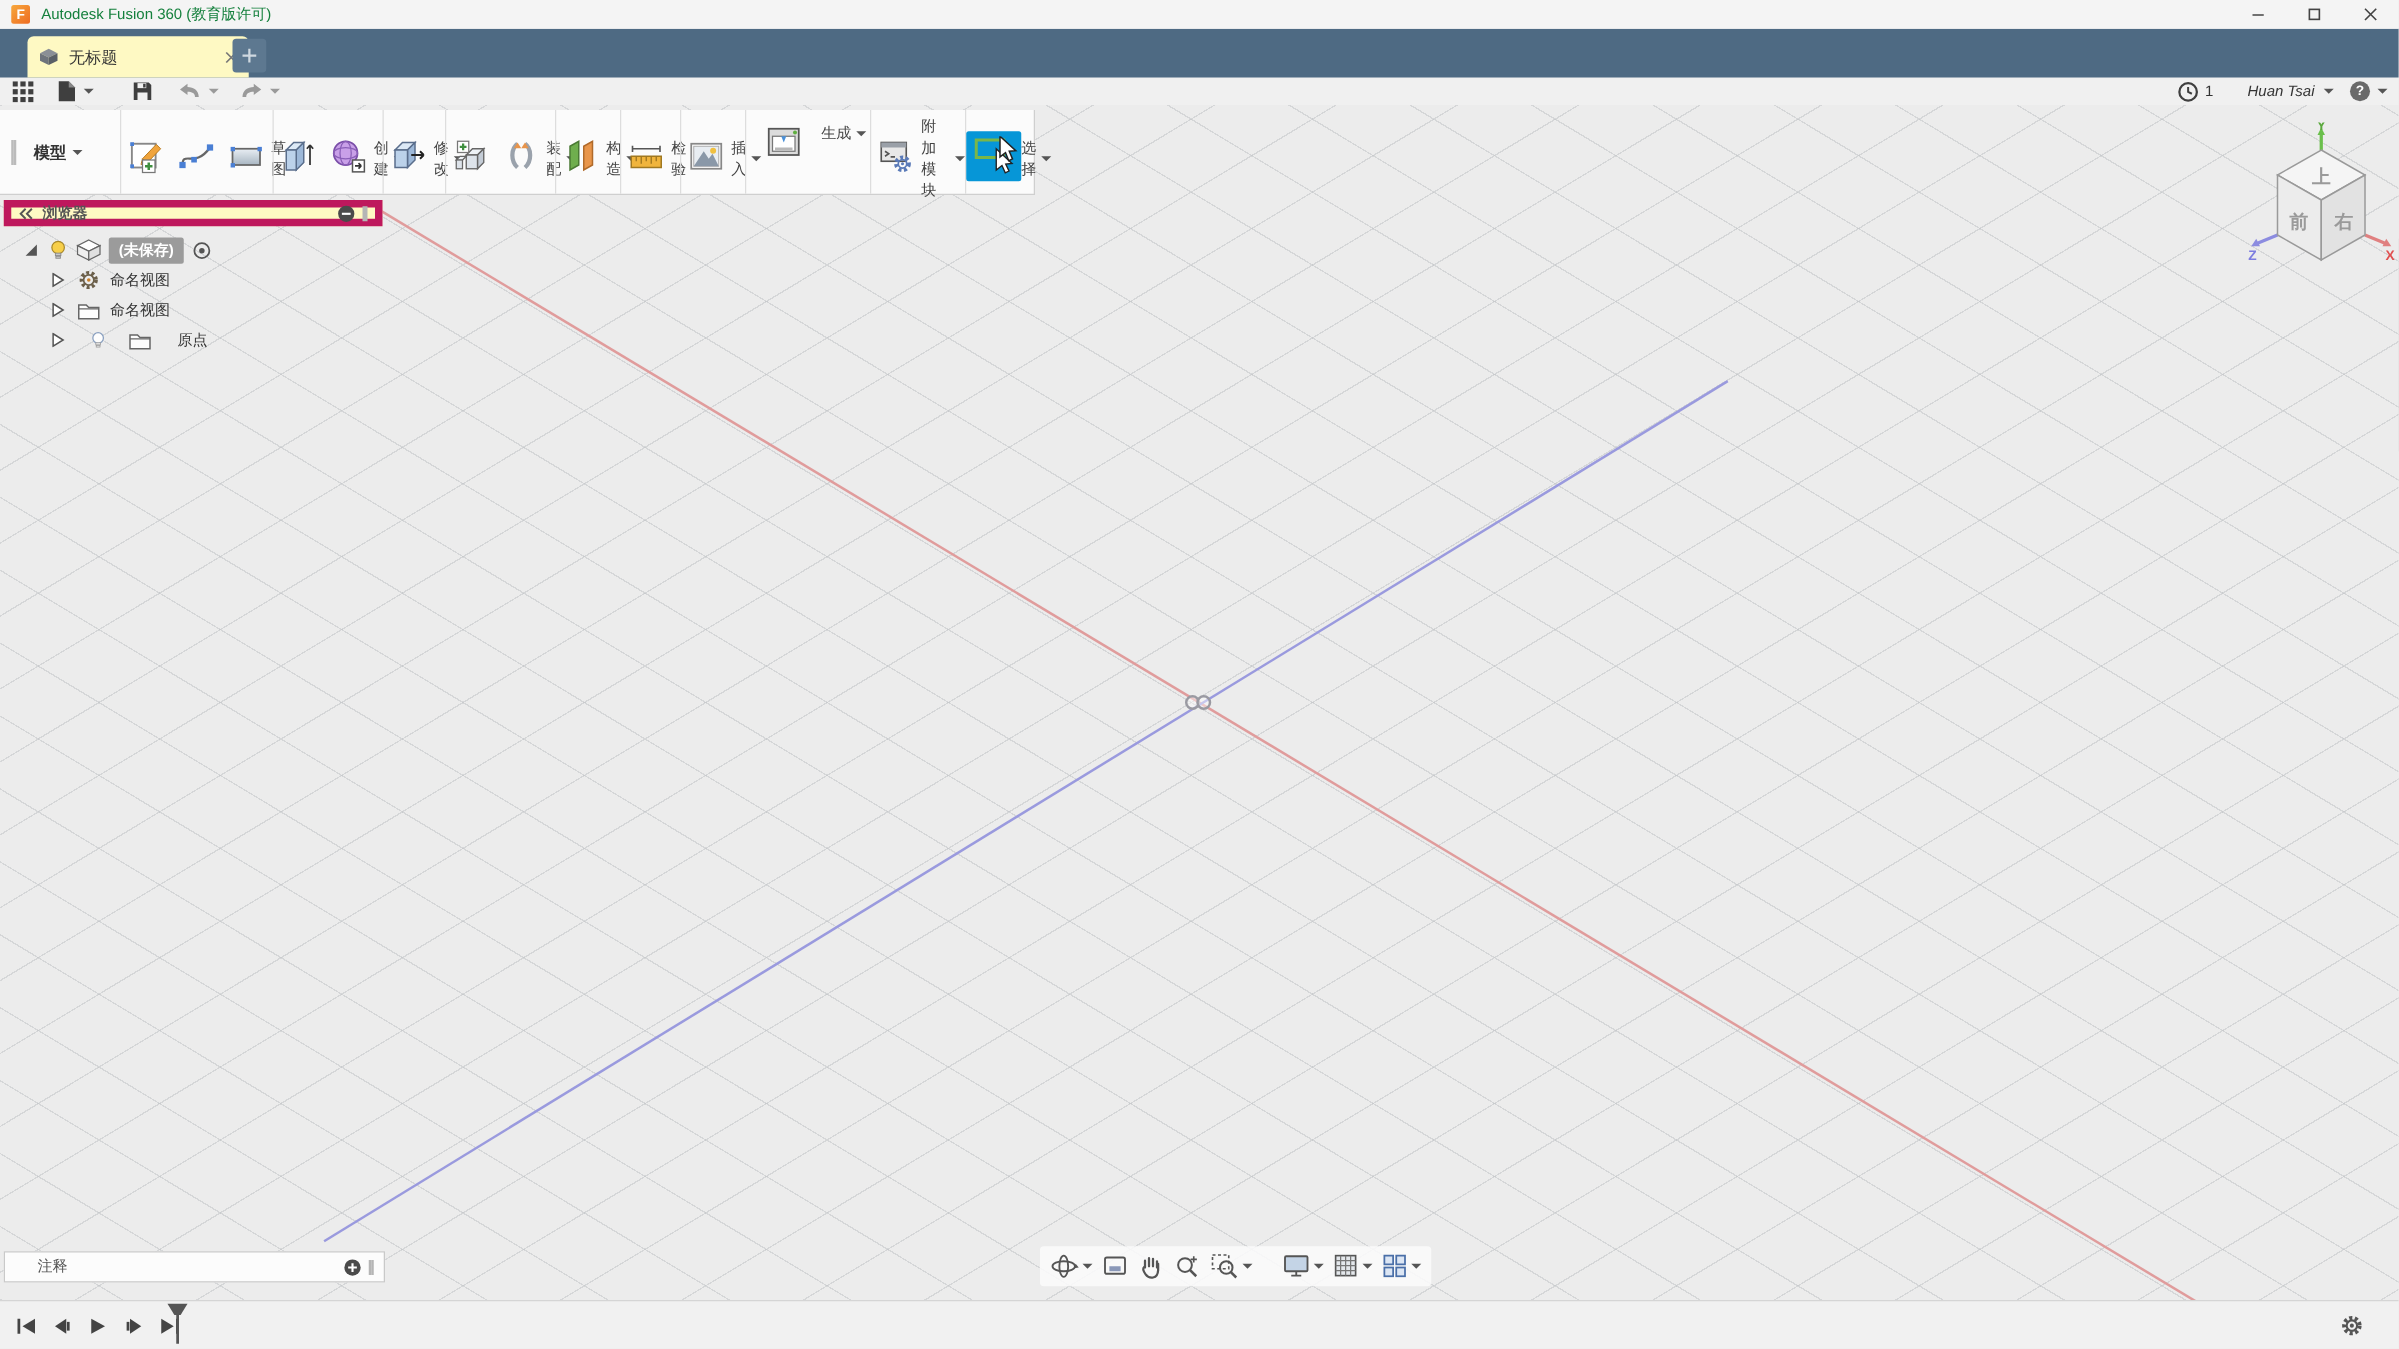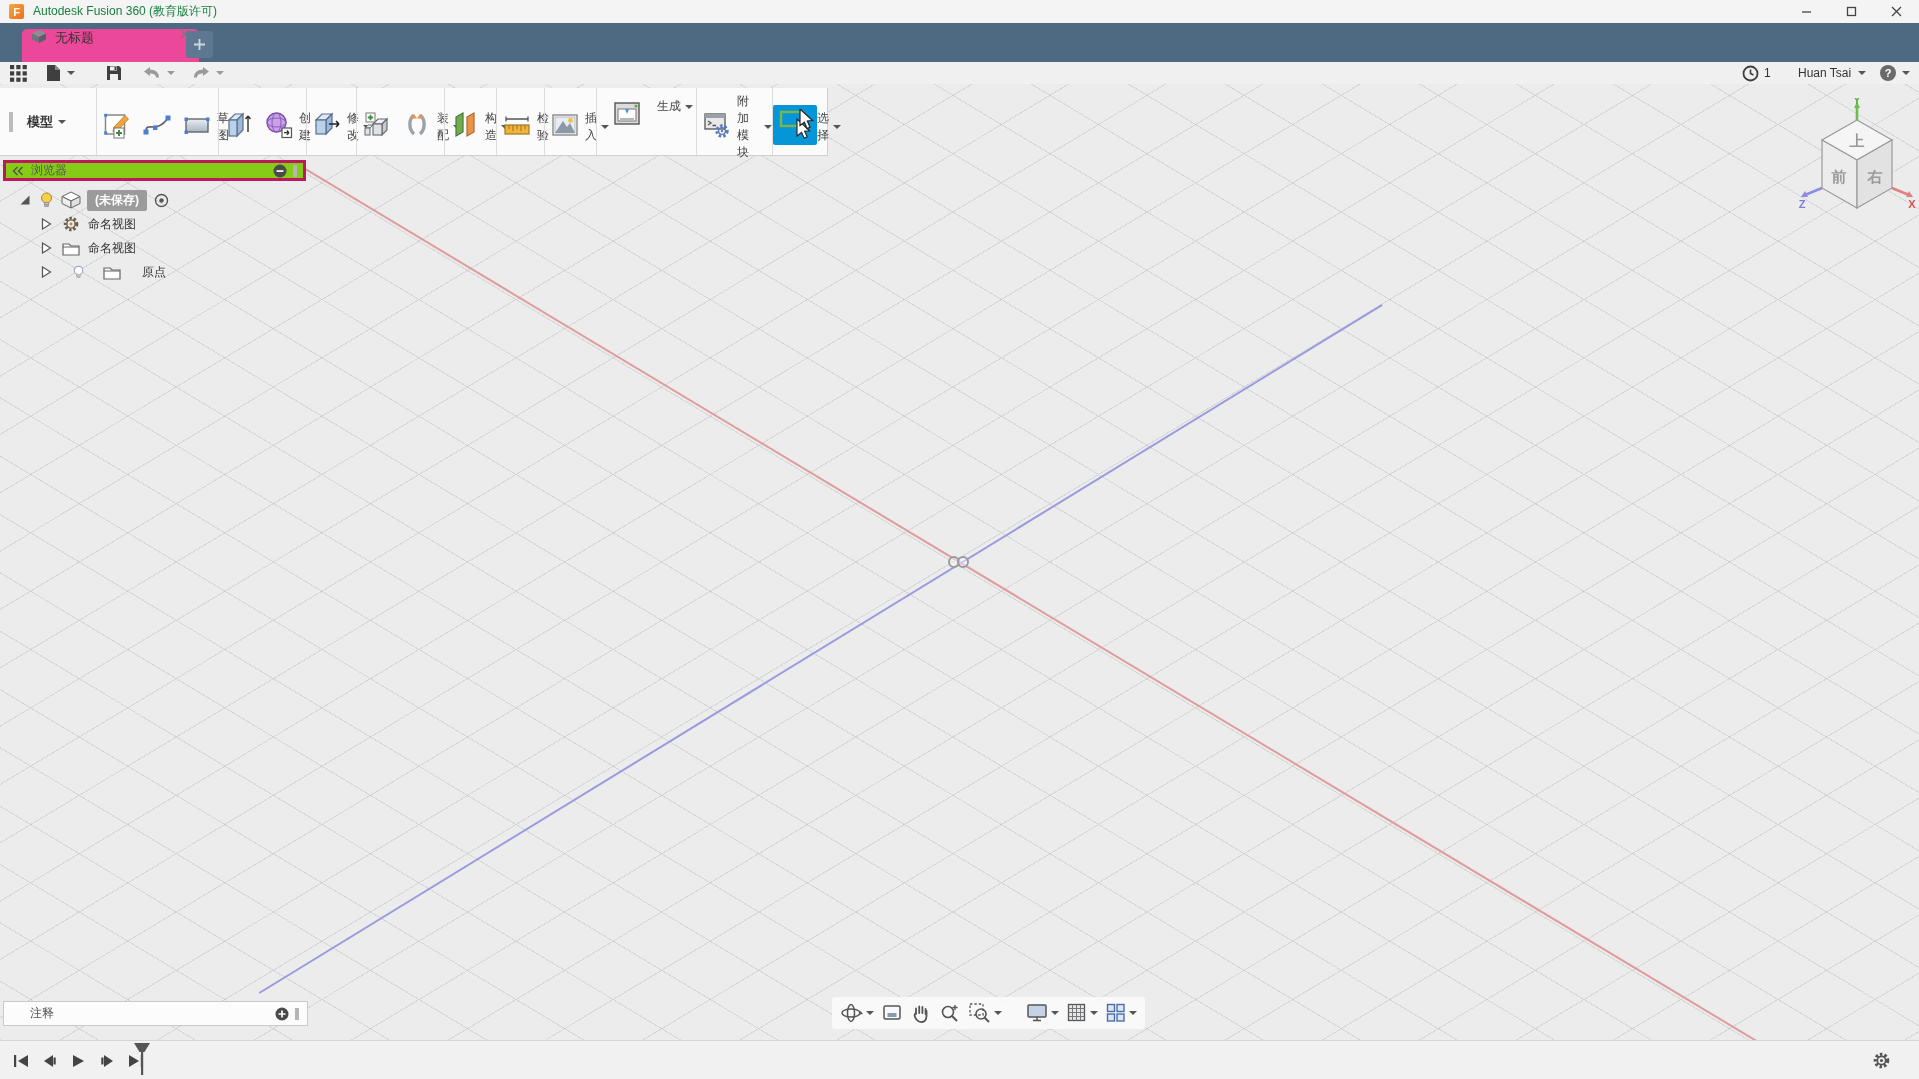--- a/index.html
+++ b/index.html
@@ -19,34 +19,34 @@
     background:linear-gradient(135deg,#f7a83c,#ee6c23); color:#fff; font-weight:bold;
     font-size:11px; display:flex; align-items:center; justify-content:center; }
   .win-title { margin-left:9px; font-size:12px; color:#15803d; }
   .win-btns { margin-left:auto; display:flex; height:23px; }
   .win-btn { width:45px; height:23px; display:flex; align-items:center; justify-content:center; }
 
   
   #tabbar { position:absolute; left:0; top:23px; width:1919px; height:39px;
     background:#4e6a83; z-index:49; }
   .doc-tab { position:absolute; left:22px; top:6px; width:177px; height:33px;
-    background:#ec4899; border-radius:5px 5px 0 0; display:flex; align-items:flex-start;
+    background:#fef9c3; border-radius:5px 5px 0 0; display:flex; align-items:center;
     padding:0 9px; }
   .doc-tab-label { margin-left:8px; flex:1; font-size:13px; color:#333; }
   .newtab-btn { position:absolute; left:186px; top:8px; width:27px; height:27px;
     background:#5d7890; border-radius:3px; display:flex; align-items:center; justify-content:center; }
 
   
   #appbar { position:absolute; left:0; top:62px; width:1919px; height:22px;
     background:#f0f0f0; z-index:48; }
   .appbar-item { position:absolute; top:0; height:22px; display:flex; align-items:center; }
   .caret { width:0; height:0; border-left:4px solid transparent; border-right:4px solid transparent;
     border-top:4px solid #555; }
   .caret.dim { border-top-color:#9a9a9a; }
-  .user-label { font-size:12px; color:#333; }
+  .user-label { font-size:12px; color:#333;font-style:italic; }
   .help-circle { width:16px; height:16px; border-radius:50%; background:#6a6a6a; color:#fff;
     font-size:11px; font-weight:bold; display:flex; align-items:center; justify-content:center; }
 
   
   #canvas { position:absolute; left:0; top:84px; width:1919px; height:956px;
     background-color:#ececec;
     background-image:
       repeating-linear-gradient(31deg,  rgba(190,193,196,0.50) 0 1px, transparent 1px 50px),
       repeating-linear-gradient(149deg, rgba(190,193,196,0.50) 0 1px, transparent 1px 50px);
     z-index:1; overflow:hidden; }
@@ -88,22 +88,22 @@
     font-size:12px; color:#444; }
   .g-sketch{width:122px;} .g-create{width:88px;} .g-modify{width:50px;} .g-assemble{width:88px;}
   .g-construct{width:52px;} .g-inspect{width:48px;} .g-insert{width:52px;}
   .g-make{width:100px;} .g-make .rib-icons,.g-make .rib-label{align-self:flex-start;margin-left:10px;}
   .g-addins{width:76px;} .g-select{width:54px;}
   .select-tile { width:44px; height:40px; background:#0696d7; border-radius:2px;
     display:flex; align-items:center; justify-content:center; }
 
   
   #browser { position:absolute; left:3px; top:160px; width:303px; z-index:41; }
-  .panel-header { height:21px; background:#84cc16; border:3px solid #be185d;
-    display:flex; align-items:center; padding:0 6px; }
+  .panel-header { height:21px; background:#fef9c3; border:6px solid #be185d;
+    display:flex; align-items:center; padding:0 6px;font-weight:bold; }
   .panel-title { margin-left:7px; flex:1; font-size:12px; color:#555; }
   .handle-bars { width:2px; height:12px; border-left:2px solid #b5b5b5; border-right:2px solid #b5b5b5; margin-left:6px;}
   .tree { margin-top:7px; }
   .tree-row { display:flex; align-items:center; height:24px; }
   .tree-label { font-size:12px; color:#333; margin-left:8px; }
   .root-badge { margin-left:6px; background:#9b9b9b; color:#fff; font-weight:bold;
     font-size:12px; padding:2px 8px; border-radius:2px; }
 
   
   #comment-bar { position:absolute; left:3px; top:1001px; width:305px; height:25px;

